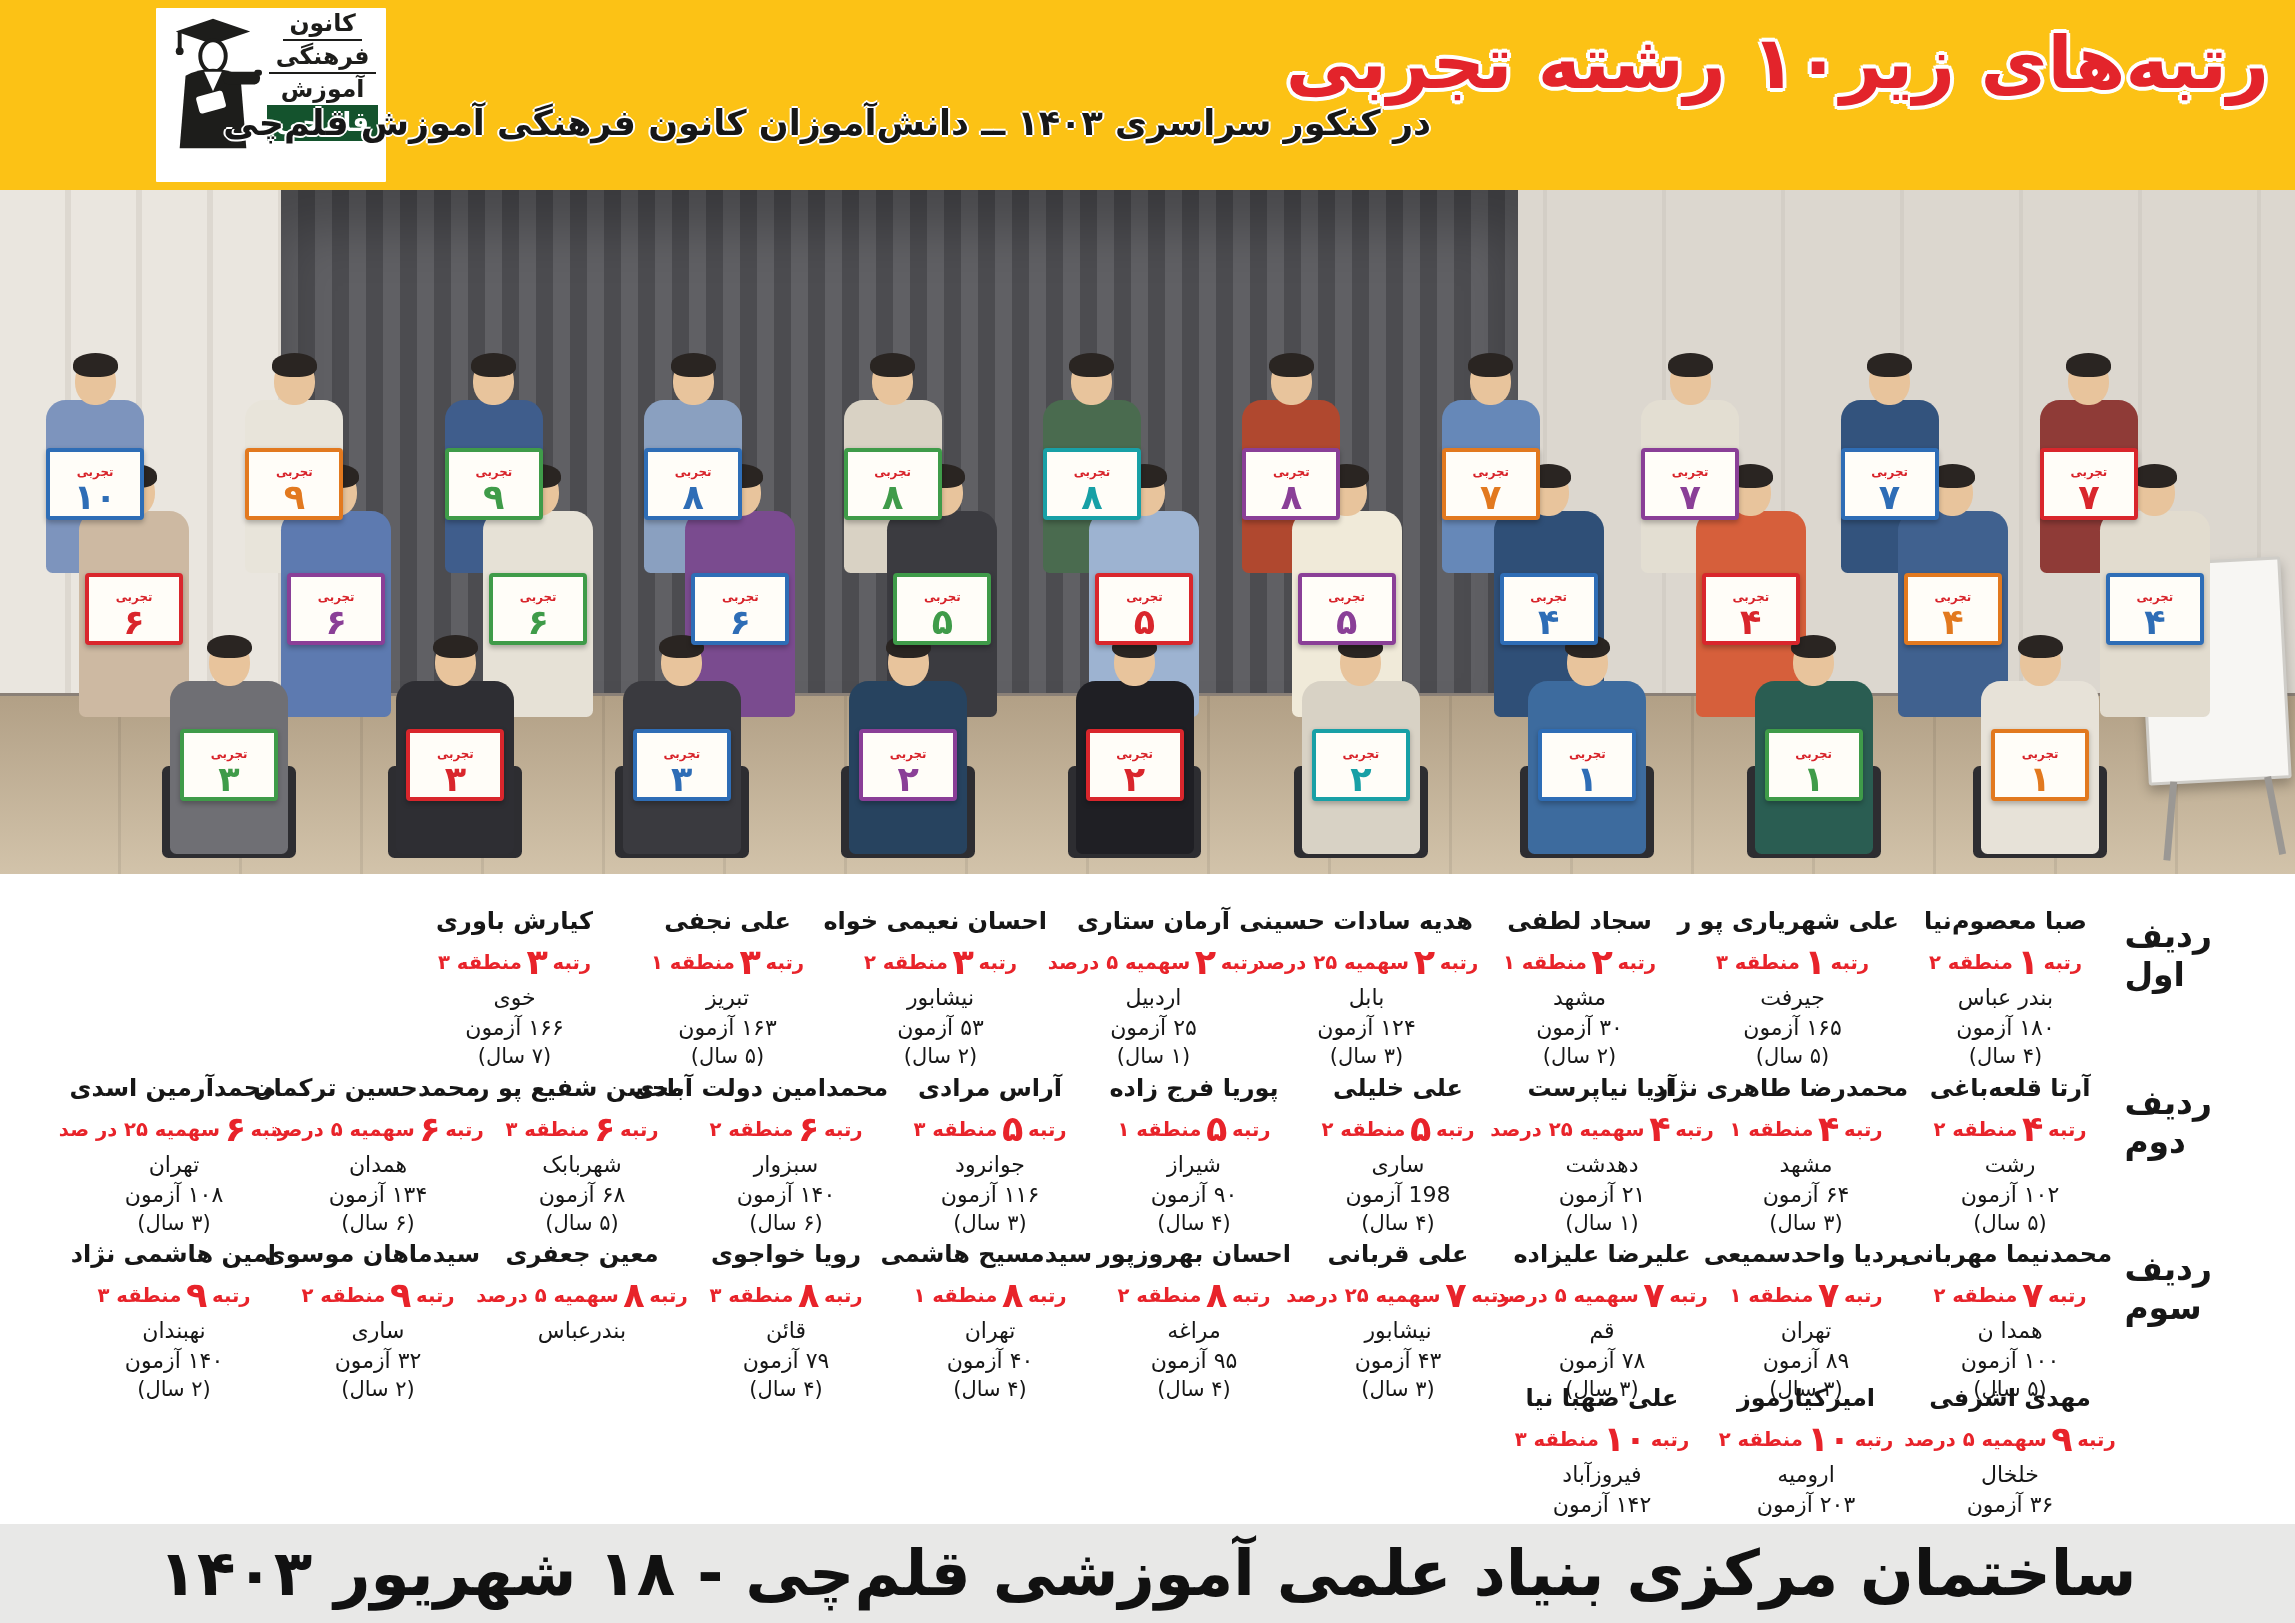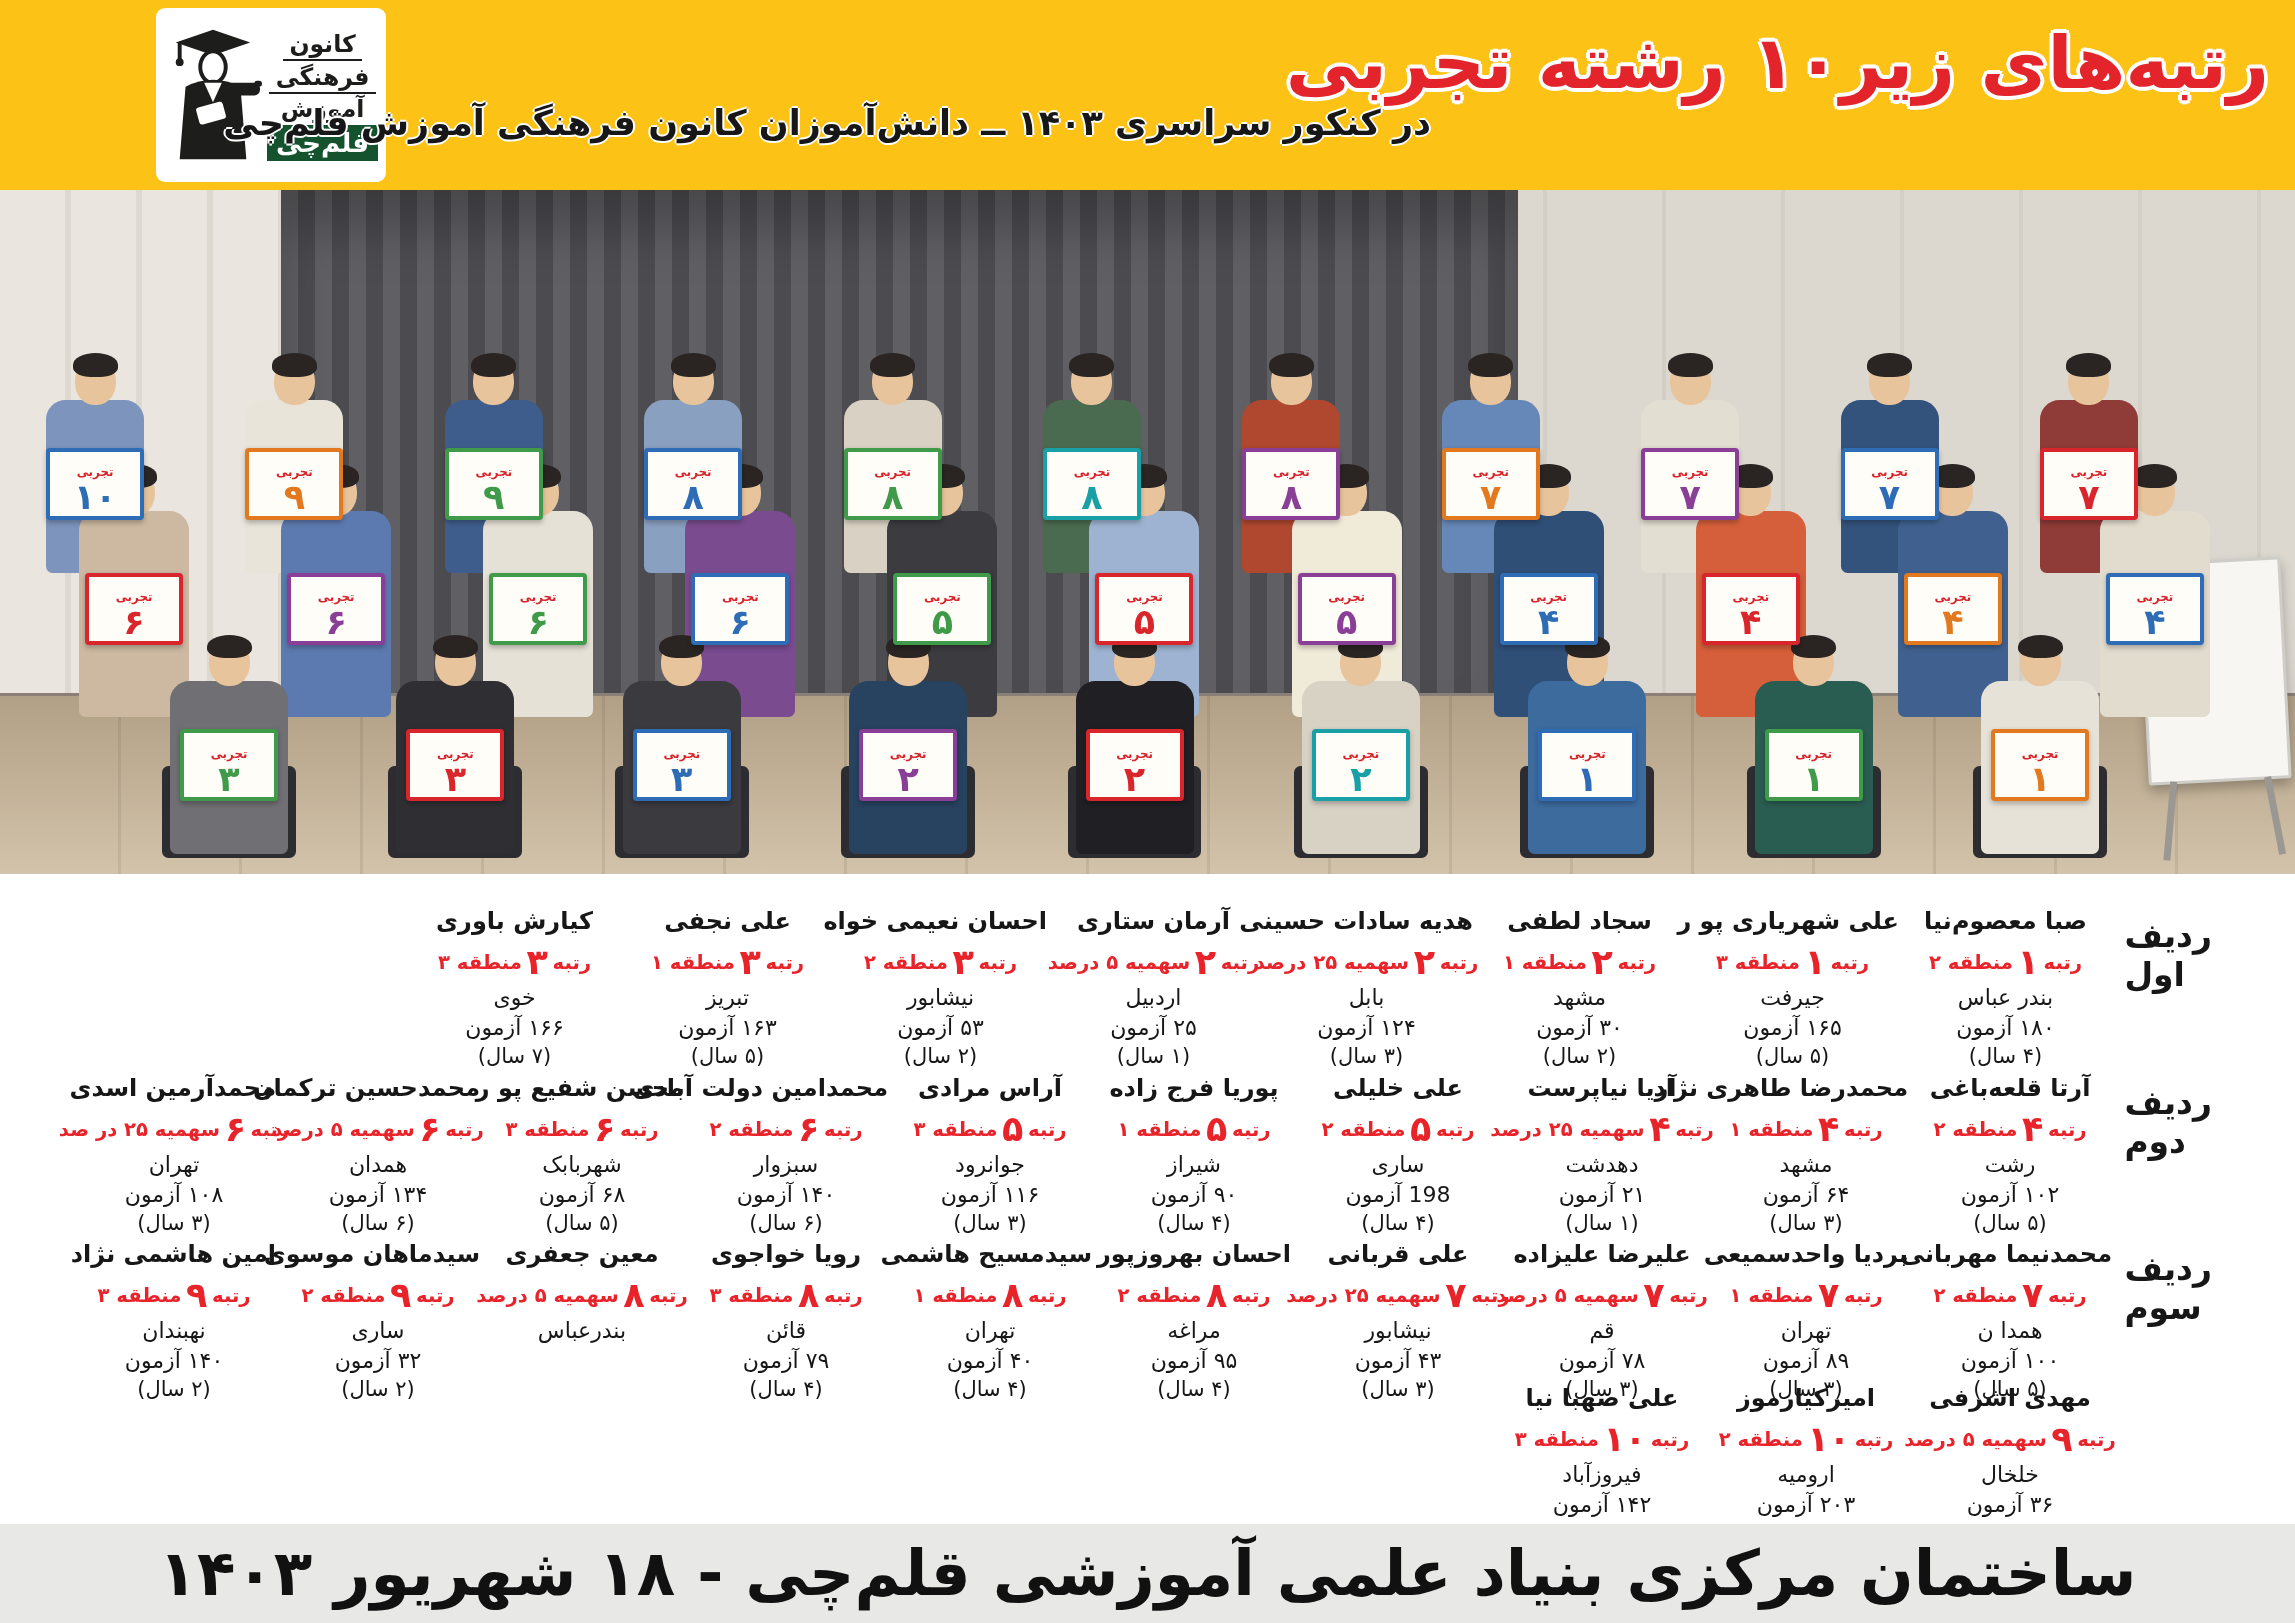--- a/index.html
+++ b/index.html
@@ -2,21 +2,21 @@
 <html lang="fa" style="font-size:10.5px"><head>
 <meta charset="utf-8">
 <style>
   html,body{margin:0;padding:0;}
   body{
     width:2295px;height:1623px;position:relative;overflow:hidden;background:#ffffff;
     font-family:"DejaVu Sans","Liberation Sans",sans-serif;
   }
   
   .header{position:absolute;top:0;left:0;width:2295px;height:190px;background:#fcc215;}
-  .logo-box{position:absolute;top:7.9px;left:156px;width:230px;height:174px;background:#ffffff;border-radius:9px;display:flex;align-items:center;justify-content:center;gap:5.2px;}
+  .logo-box{position:absolute;top:7.9px;left:156px;width:230px;height:174px;background:#ffffff;border-radius:1px;display:flex;align-items:flex-start;justify-content:center;gap:5.2px;}
   .logo-figure{flex:0 0 98px;height:151px;}
   .logo-words{display:flex;flex-direction:column;align-items:center;justify-content:center;}
   .logo-word{font-weight:bold;font-size:23.6px;color:#1d1d1b;border-bottom:2px solid #1d1d1b;padding:1.3px 6.5px;line-height:1.2;}
   .logo-word.last{border-bottom:none;}
   .logo-badge{background:#14532d;color:#ffffff;font-weight:bold;font-size:26px;padding:2.6px 9.2px;line-height:1.2;}
   .title{
     position:absolute;top:19.6px;right:26px;direction:rtl;
     font-size:73px;font-weight:bold;color:#e3242b;letter-spacing:0.7px;white-space:nowrap;
     text-shadow:-3.9px 0 0 #fff,3.9px 0 0 #fff,0 -3.9px 0 #fff,0 3.9px 0 #fff,-2.6px -2.6px 0 #fff,2.6px 2.6px 0 #fff,-2.6px 2.6px 0 #fff,2.6px -2.6px 0 #fff;
   }

